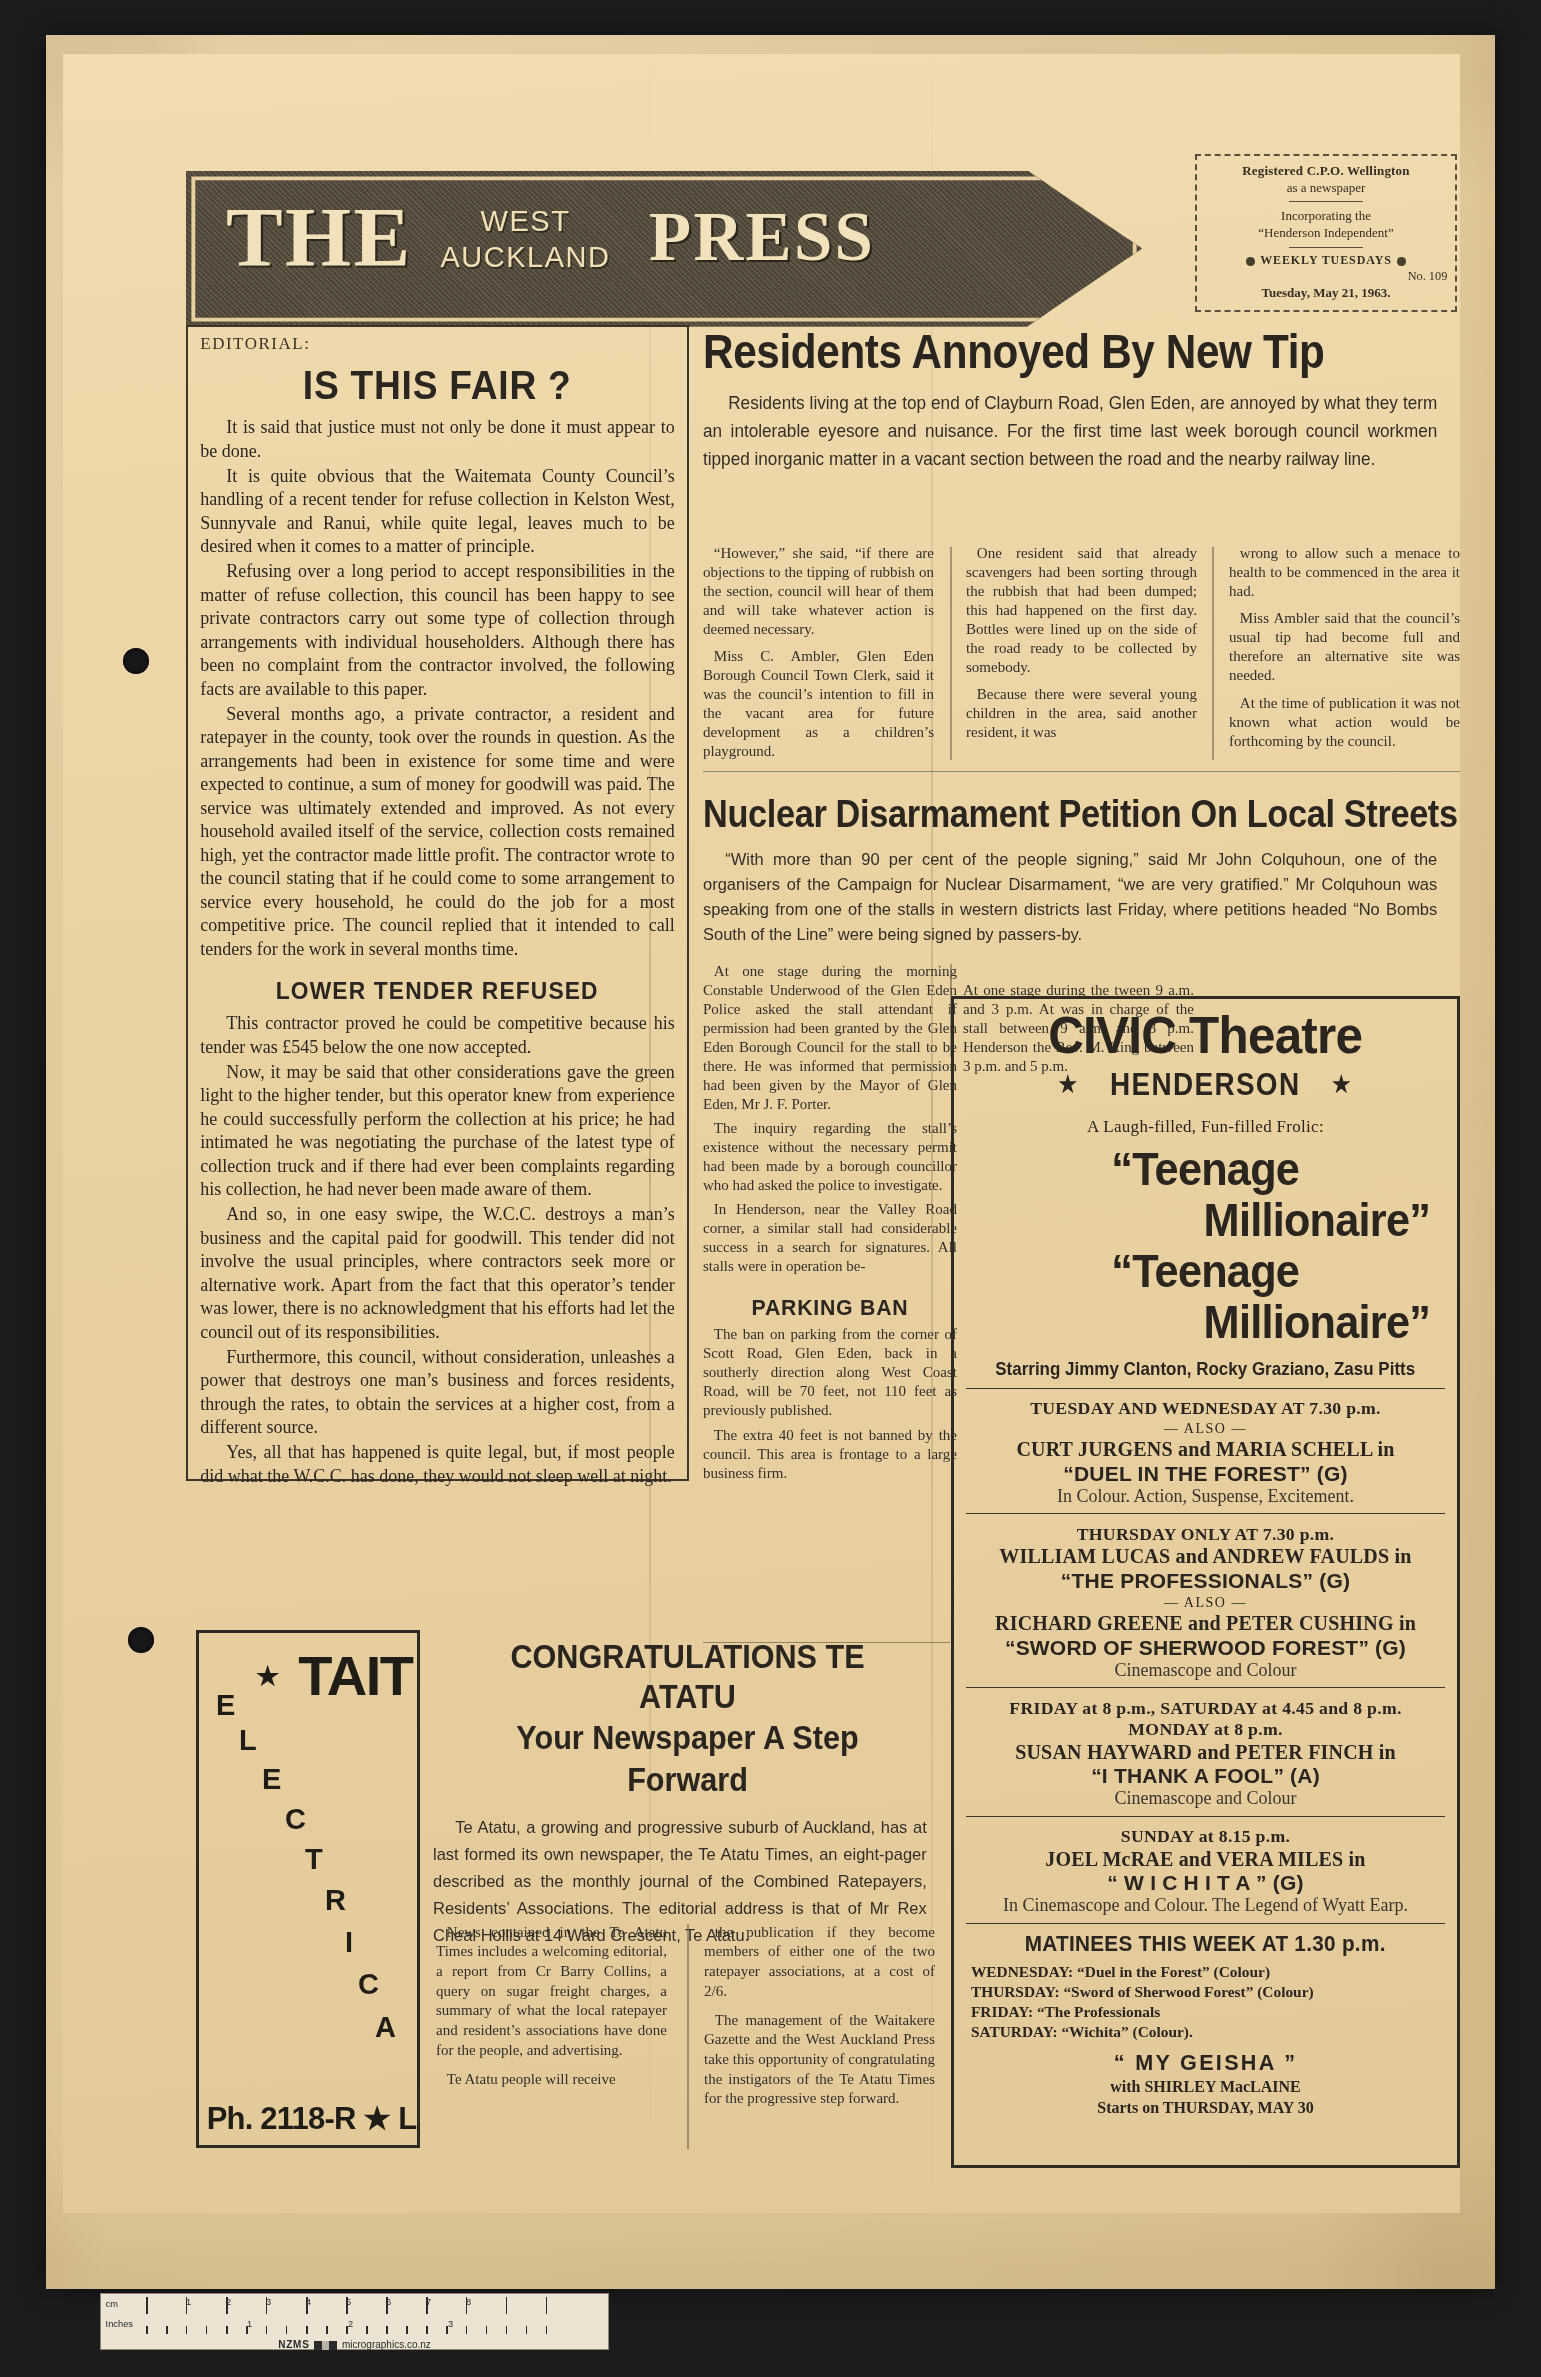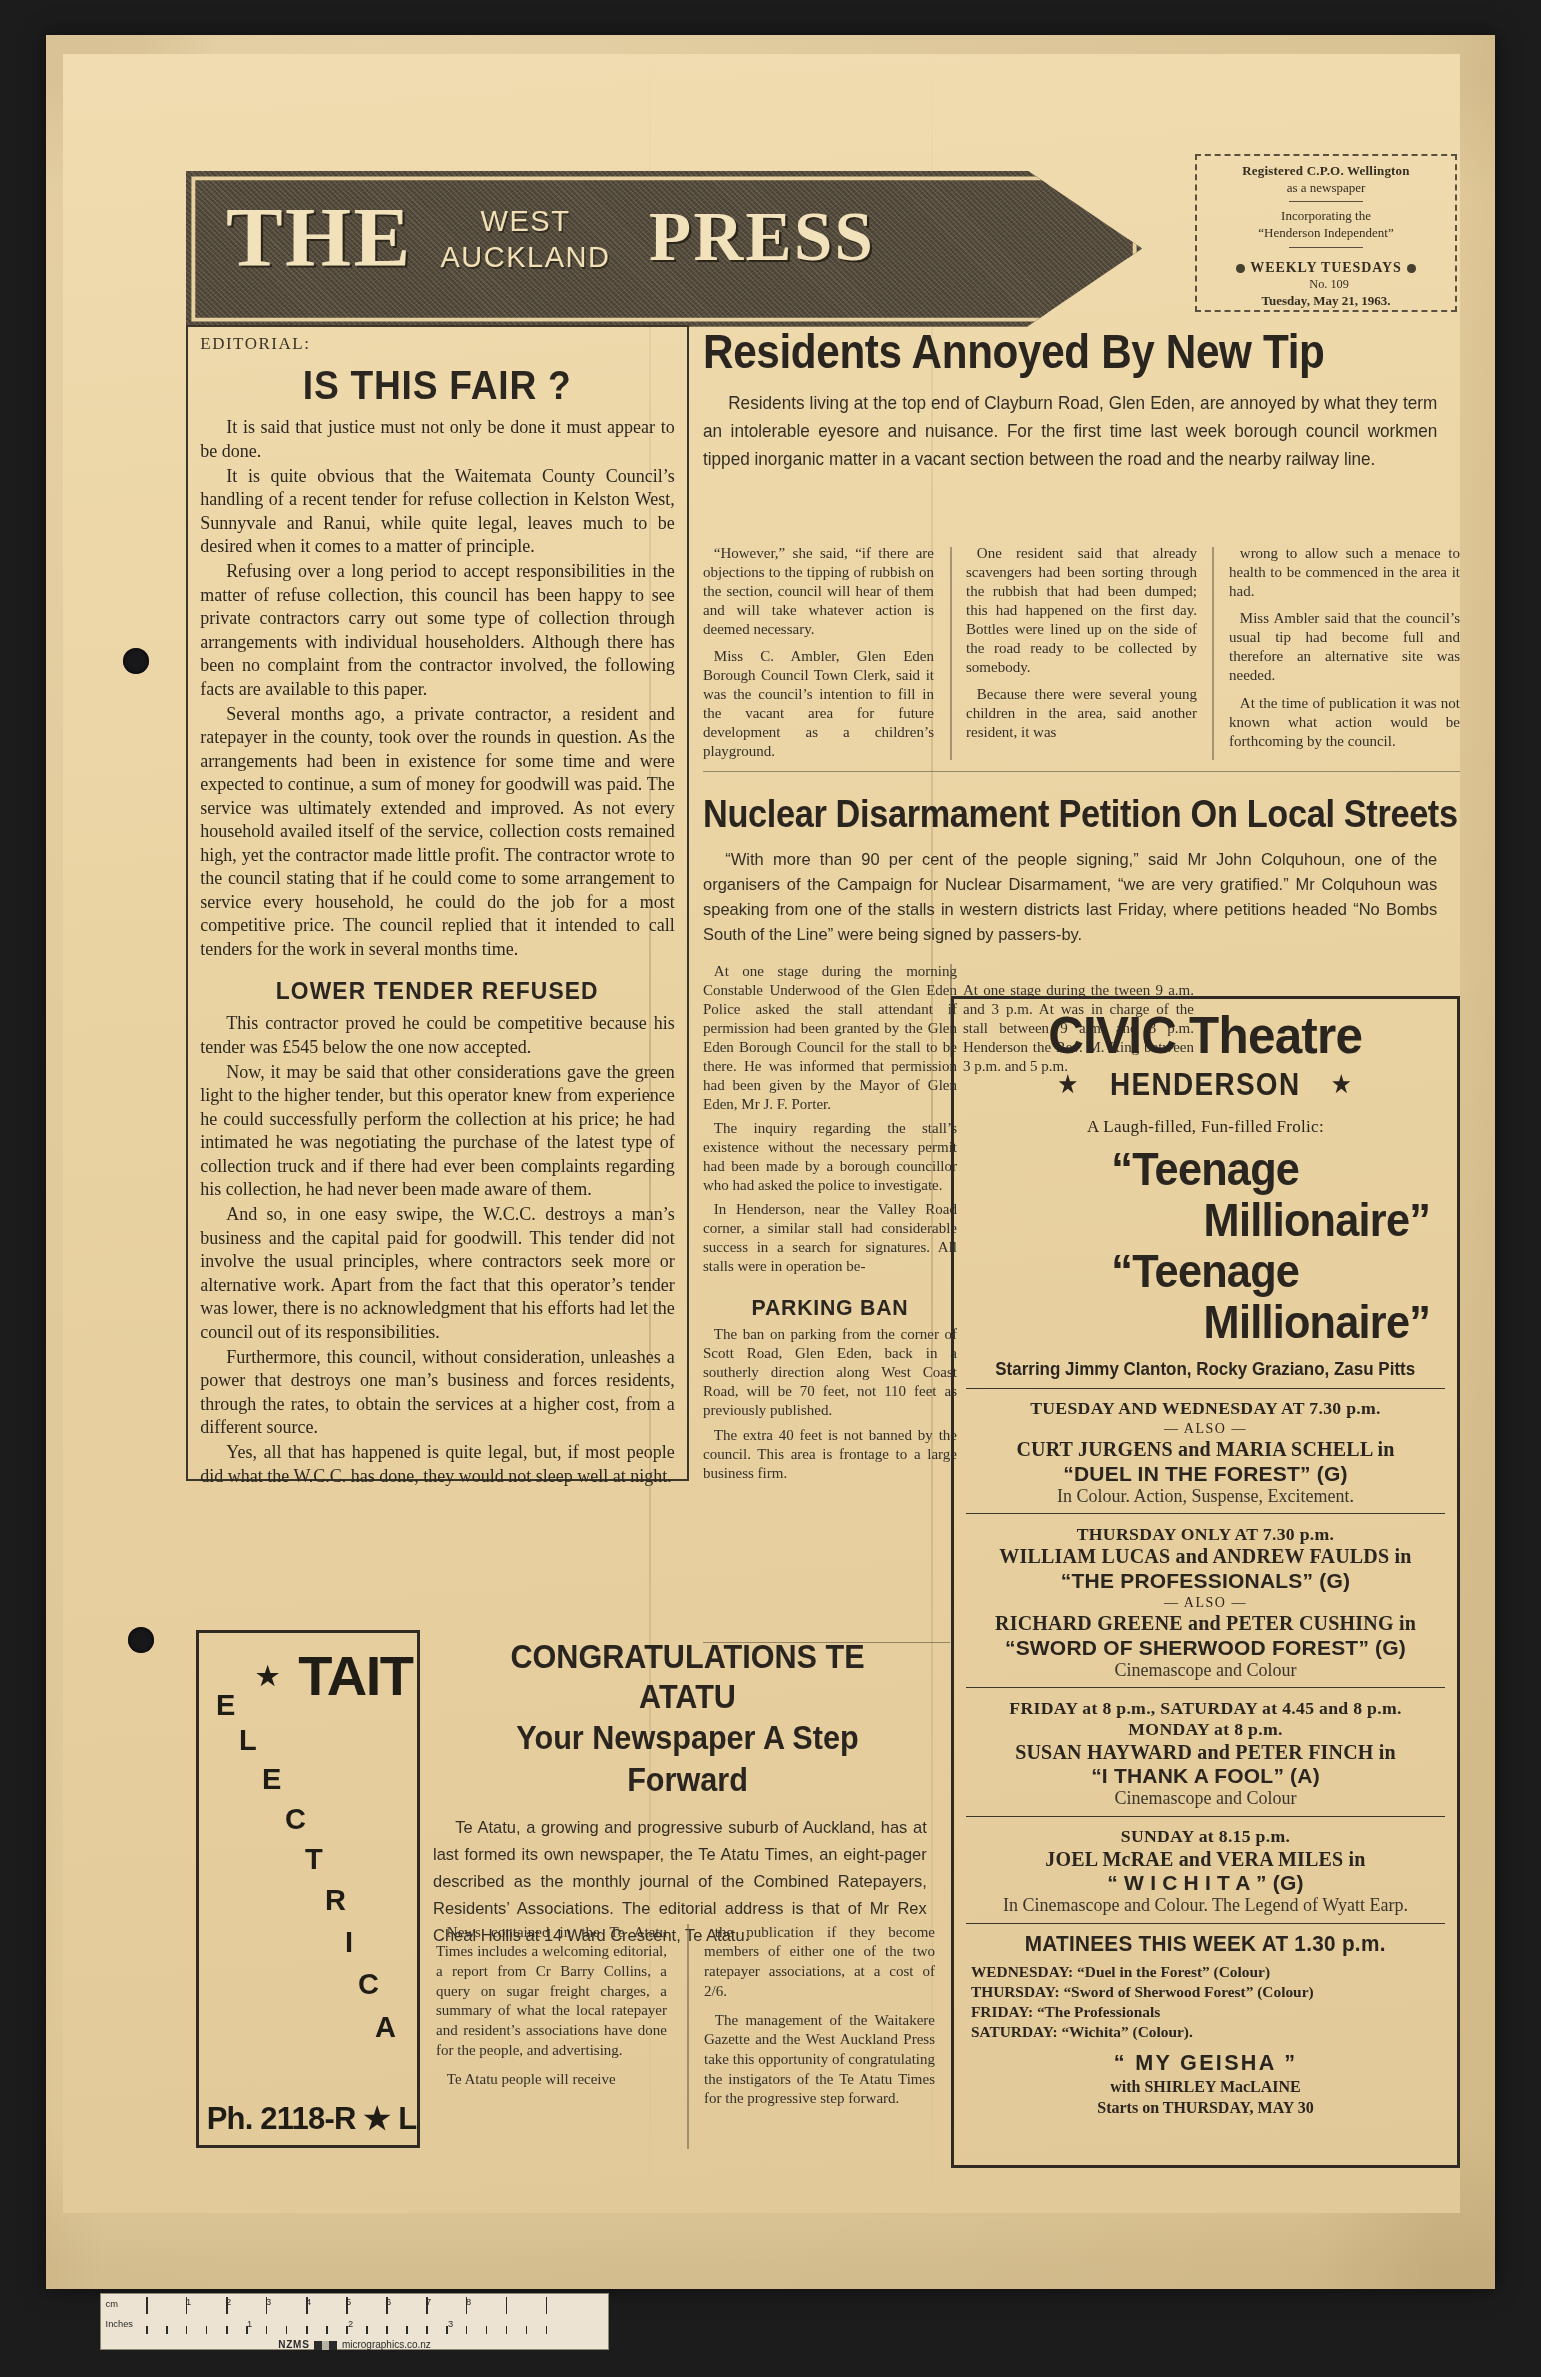--- a/index.html
+++ b/index.html
@@ -65,22 +65,22 @@
 
   
   .regbox{
     position:absolute;left:1132px;top:100px;width:262px;height:158px;
     border:2.3px dashed #5a5040;padding:6.2px 7.7px;box-sizing:border-box;
     text-align:center;color:#352e22;
   }
   .regbox .l1{font-size:13px;line-height:17px;font-weight:600;letter-spacing:0.2px;}
   .regbox hr{border:none;border-top:1.5px solid #5a5040;width:74px;margin:5.4px auto;}
   .regbox .l2{font-size:13px;line-height:17px;}
-  .regbox .l3{font-size:14px;font-weight:700;letter-spacing:0.9px;margin-top:12px;}
-  .regbox .l4{font-size:12.3px;line-height:16px;text-align:center;padding-left:6.2px;}
+  .regbox .l3{font-size:12px;font-weight:700;letter-spacing:0.9px;margin-top:5px;}
+  .regbox .l4{font-size:12.3px;line-height:16px;text-align:right;padding-left:6.2px;}
   .regbox .l5{font-size:13px;line-height:17px;font-weight:600;}
   .dotg{display:inline-block;width:8.5px;height:8.5px;border-radius:50%;background:#46402f;vertical-align:middle;margin:0 5.4px;}
   .col-rule{position:absolute;width:1.5px;background:#6a5f4a;opacity:.55;}
   .hrule{position:absolute;height:1.5px;background:#5b513f;opacity:.6;}
 
   
   .editorial{
     position:absolute;left:123px;top:271px;width:503px;height:1156px;
     border:2.3px solid #3c3529;box-sizing:border-box;padding:7.7px 12.3px 0 12.3px;
   }

